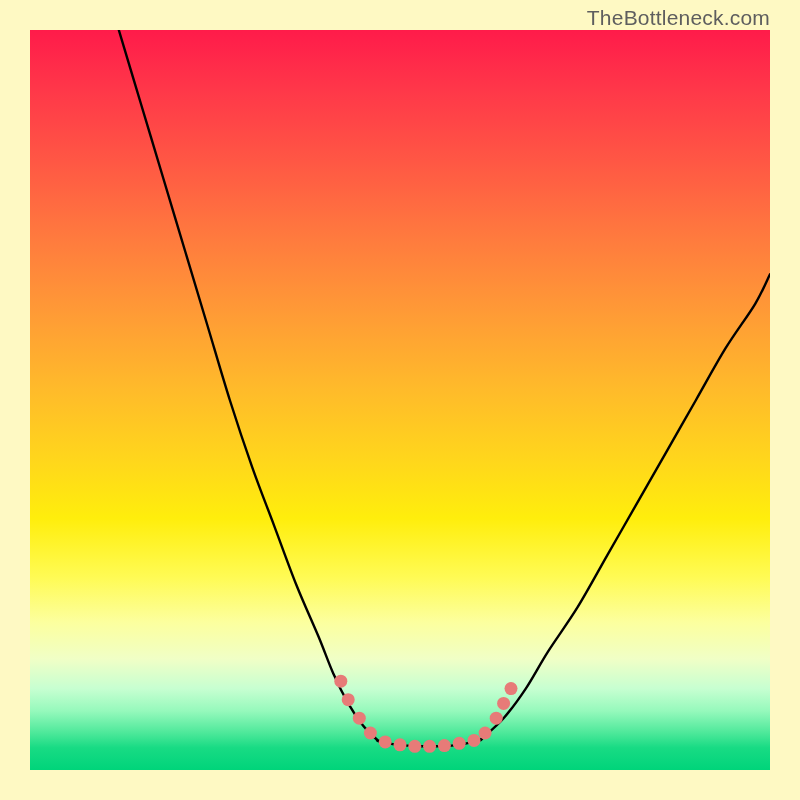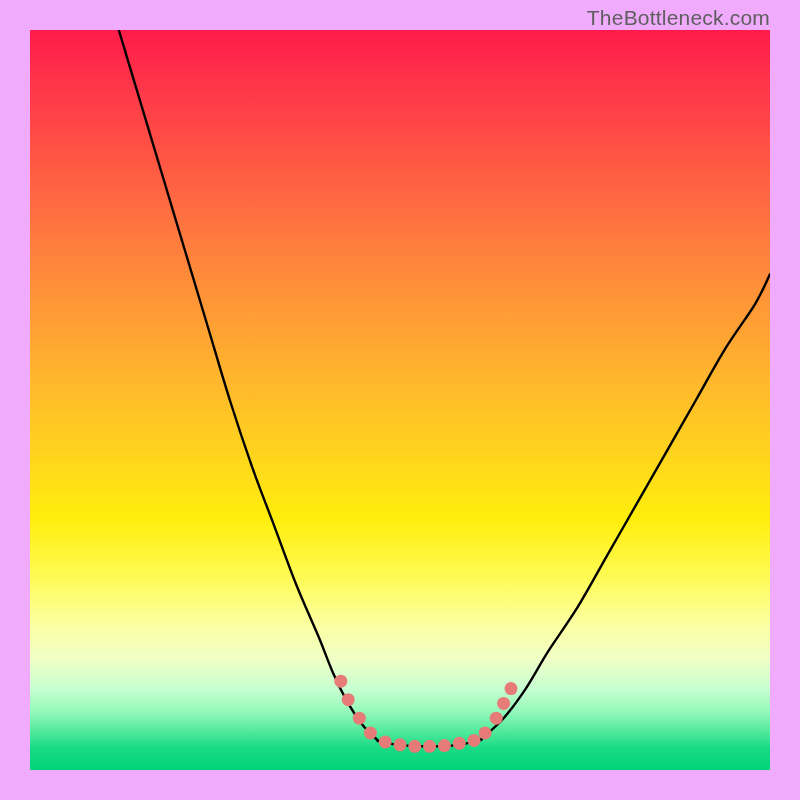--- a/index.html
+++ b/index.html
@@ -7,21 +7,21 @@
     padding: 0;
     width: 800px;
     height: 800px;
     overflow: hidden;
     background: #000;
     font-family: Arial, Helvetica, sans-serif;
   }
   .frame {
     position: absolute;
     inset: 0;
-    background: #f0abfc;
+    background: #fef9c3;
   }
   .plot {
     position: absolute;
     left: 30px;
     top: 30px;
     width: 740px;
     height: 740px;
     overflow: hidden;
   }
   .gradient {

